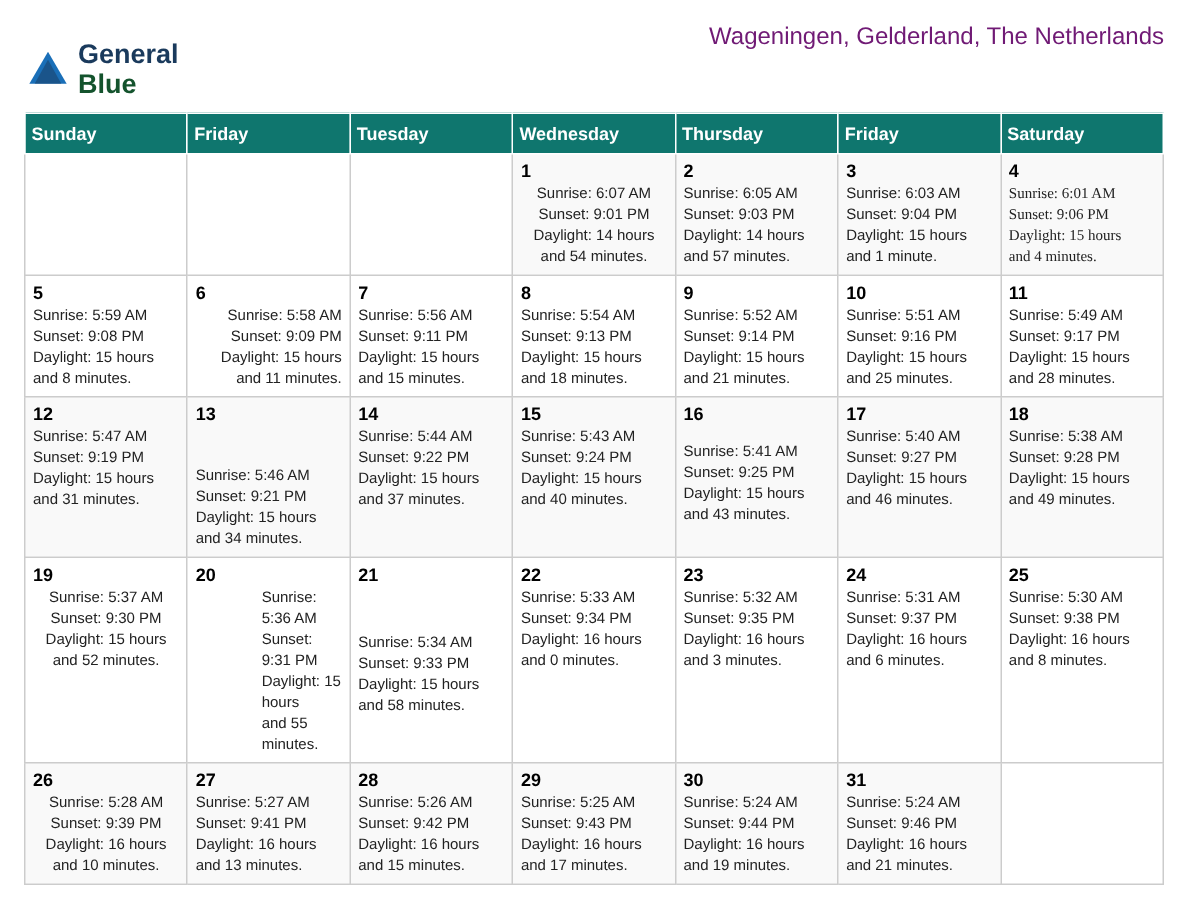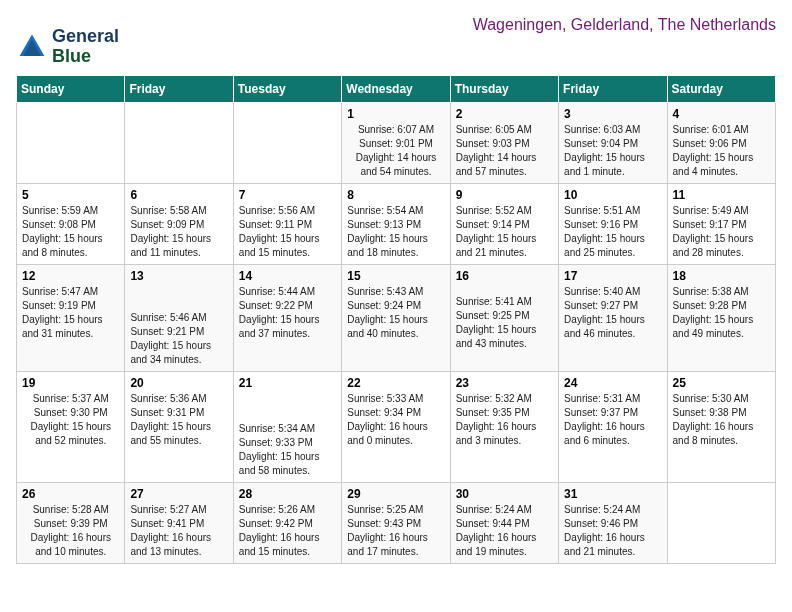--- a/index.html
+++ b/index.html
@@ -142,37 +142,37 @@
         </td>
         <td>
           <span class="day-num">3</span>
           <div class="day-info" style="white-space: pre-line;">Sunrise: 6:03 AM
 Sunset: 9:04 PM
 Daylight: 15 hours
 and 1 minute.</div>
         </td>
         <td>
           <span class="day-num">4</span>
-          <div class="day-info" style="white-space: pre-line;">Sunrise: 6:01 AM
+          <div class="day-info" style="white-space: pre-line; font-family: Liberation Serif, serif;">Sunrise: 6:01 AM
 Sunset: 9:06 PM
 Daylight: 15 hours
 and 4 minutes.</div>
         </td>
       </tr>
       <tr>
         <td>
           <span class="day-num">5</span>
           <div class="day-info" style="white-space: pre-line;">Sunrise: 5:59 AM
 Sunset: 9:08 PM
 Daylight: 15 hours
 and 8 minutes.</div>
         </td>
         <td>
           <span class="day-num">6</span>
-          <div class="day-info" style="white-space: pre-line;">Sunrise: 5:58 AM
+          <div class="day-info" style="white-space: pre-line; text-align: right;">Sunrise: 5:58 AM
 Sunset: 9:09 PM
 Daylight: 15 hours
 and 11 minutes.</div>
         </td>
         <td>
           <span class="day-num">7</span>
           <div class="day-info" style="white-space: pre-line;">Sunrise: 5:56 AM
 Sunset: 9:11 PM
 Daylight: 15 hours
 and 15 minutes.</div>
@@ -260,21 +260,21 @@
       <tr>
         <td>
           <span class="day-num">19</span>
           <div class="day-info" style="white-space: pre-line; text-align: center;">Sunrise: 5:37 AM
 Sunset: 9:30 PM
 Daylight: 15 hours
 and 52 minutes.</div>
         </td>
         <td>
           <span class="day-num">20</span>
-          <div class="day-info" style="white-space: pre-line;">Sunrise: 5:36 AM
+          <div class="day-info" style="white-space: pre-line; margin-left: 44px;">Sunrise: 5:36 AM
 Sunset: 9:31 PM
 Daylight: 15 hours
 and 55 minutes.</div>
         </td>
         <td>
           <span class="day-num">21</span>
           <div class="day-info" style="white-space: pre-line; margin-top: 32px;">Sunrise: 5:34 AM
 Sunset: 9:33 PM
 Daylight: 15 hours
 and 58 minutes.</div>

